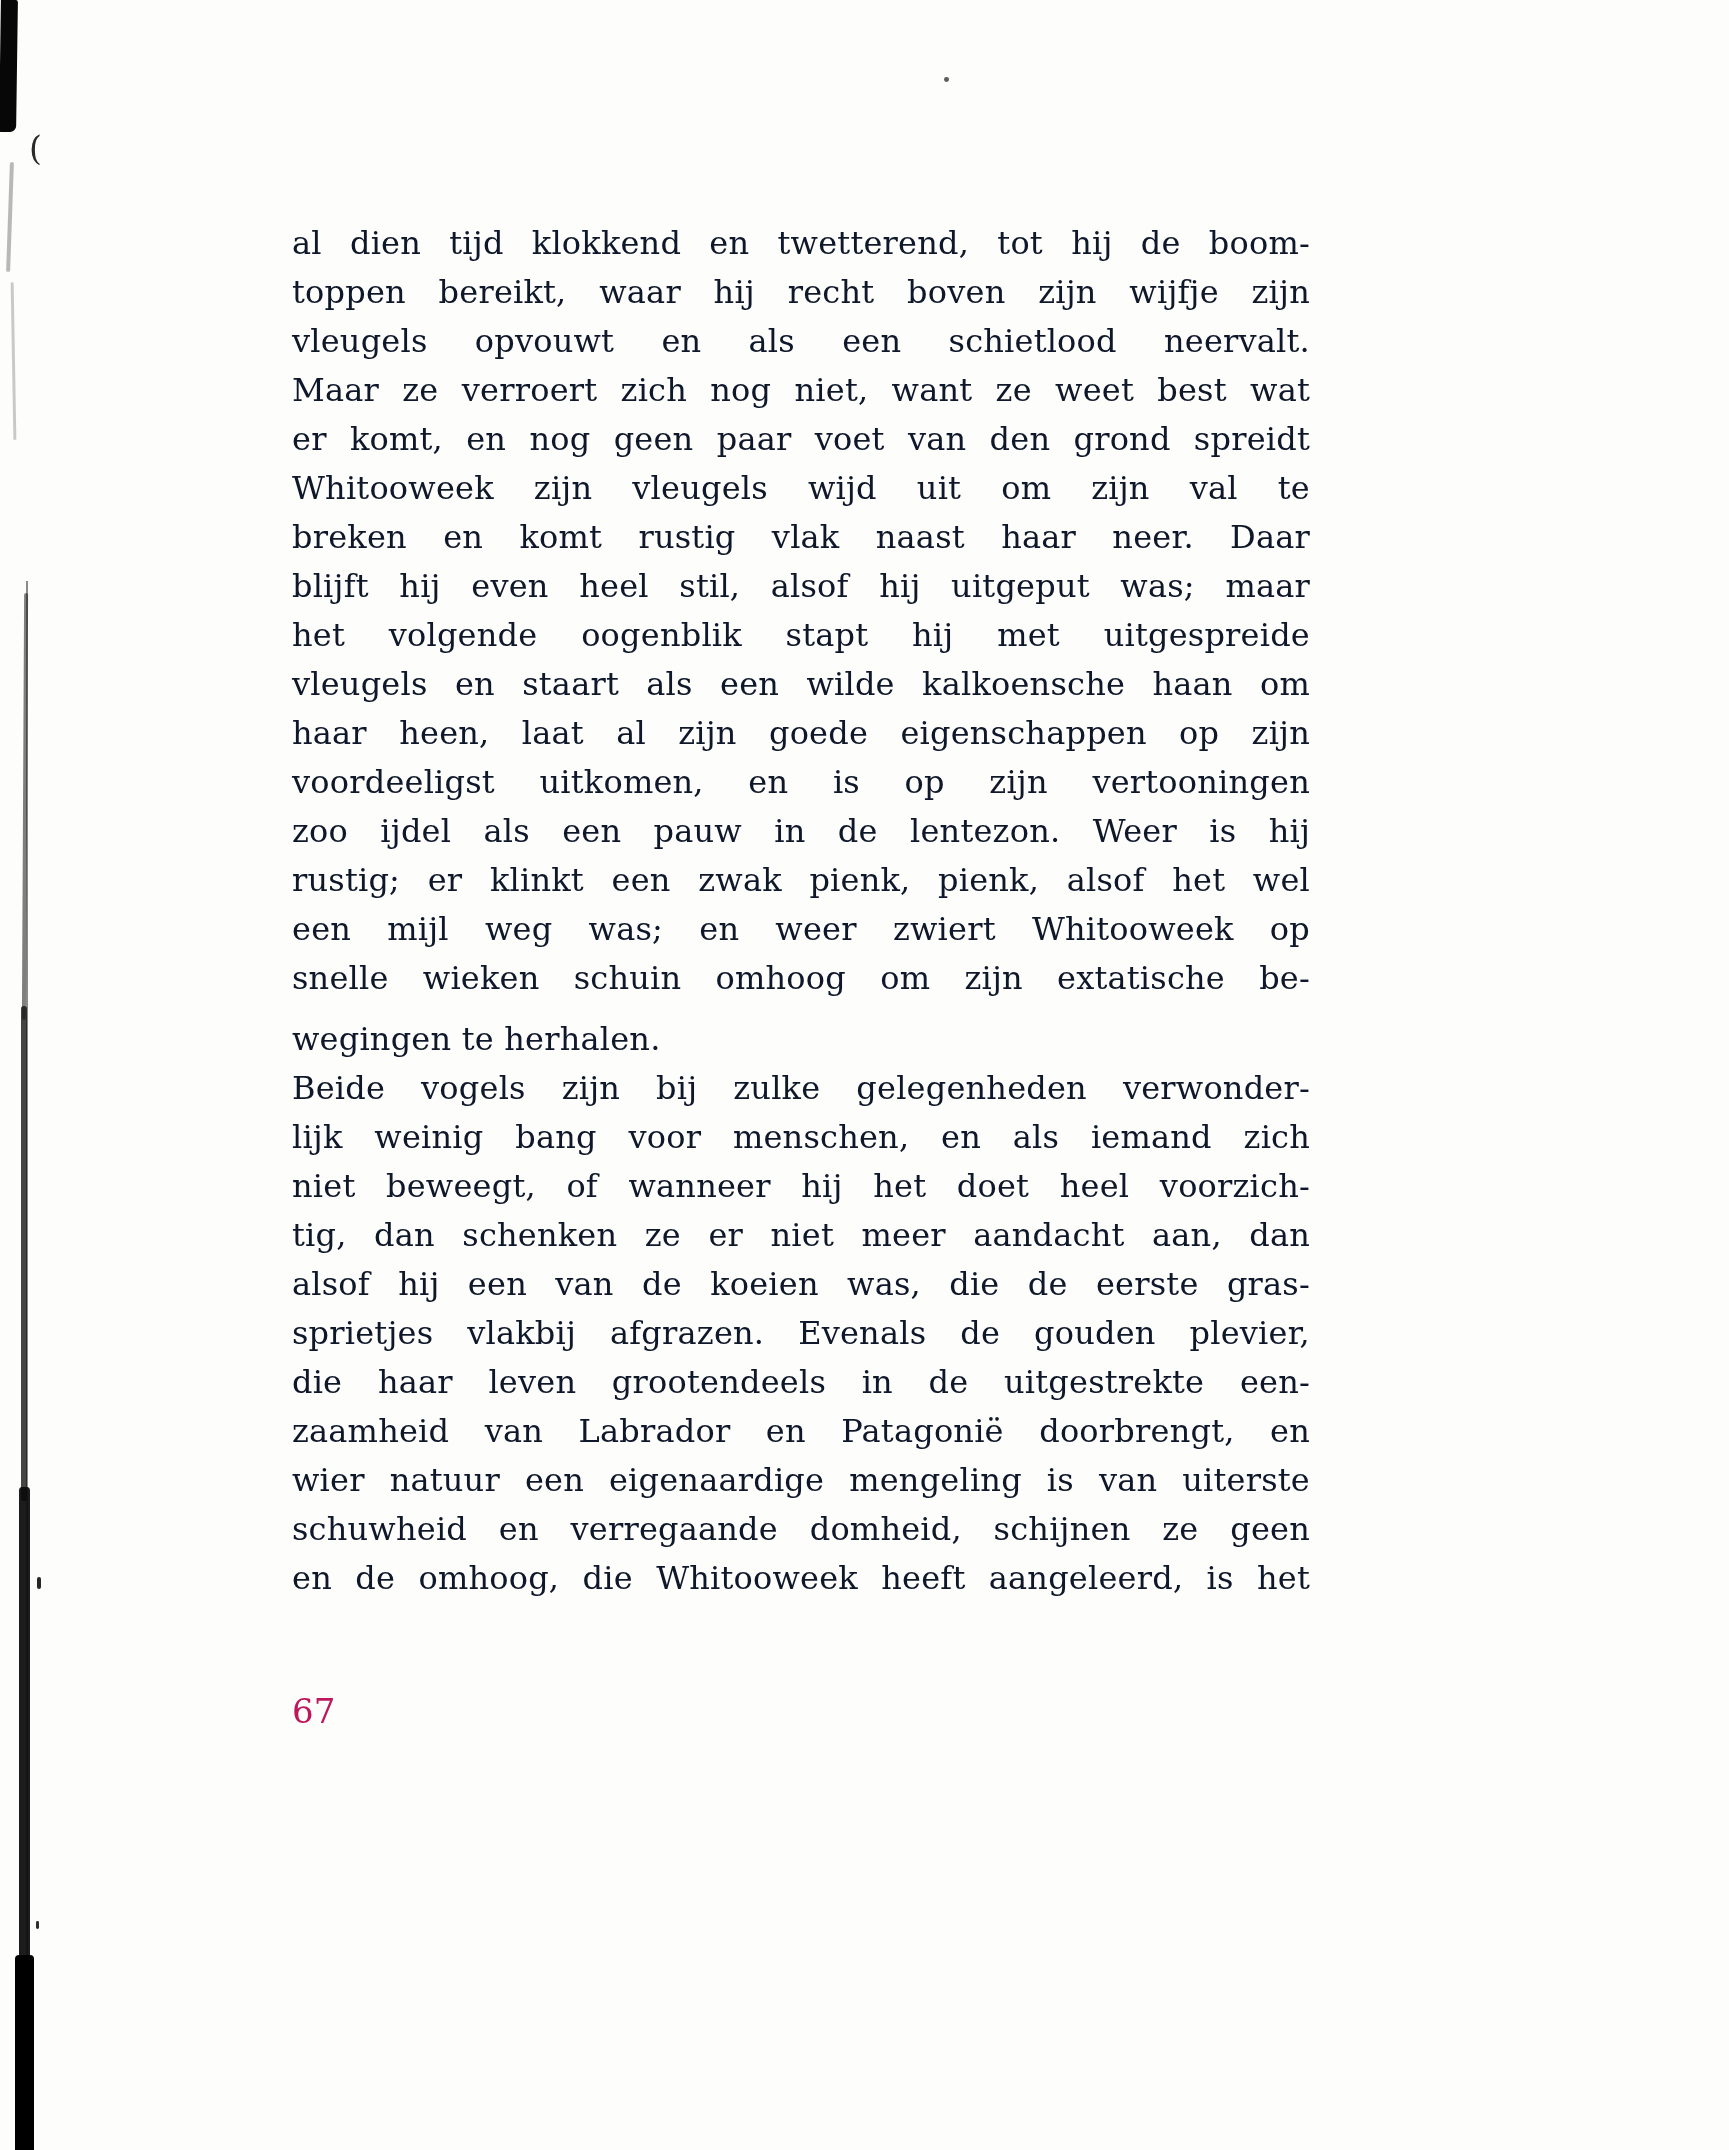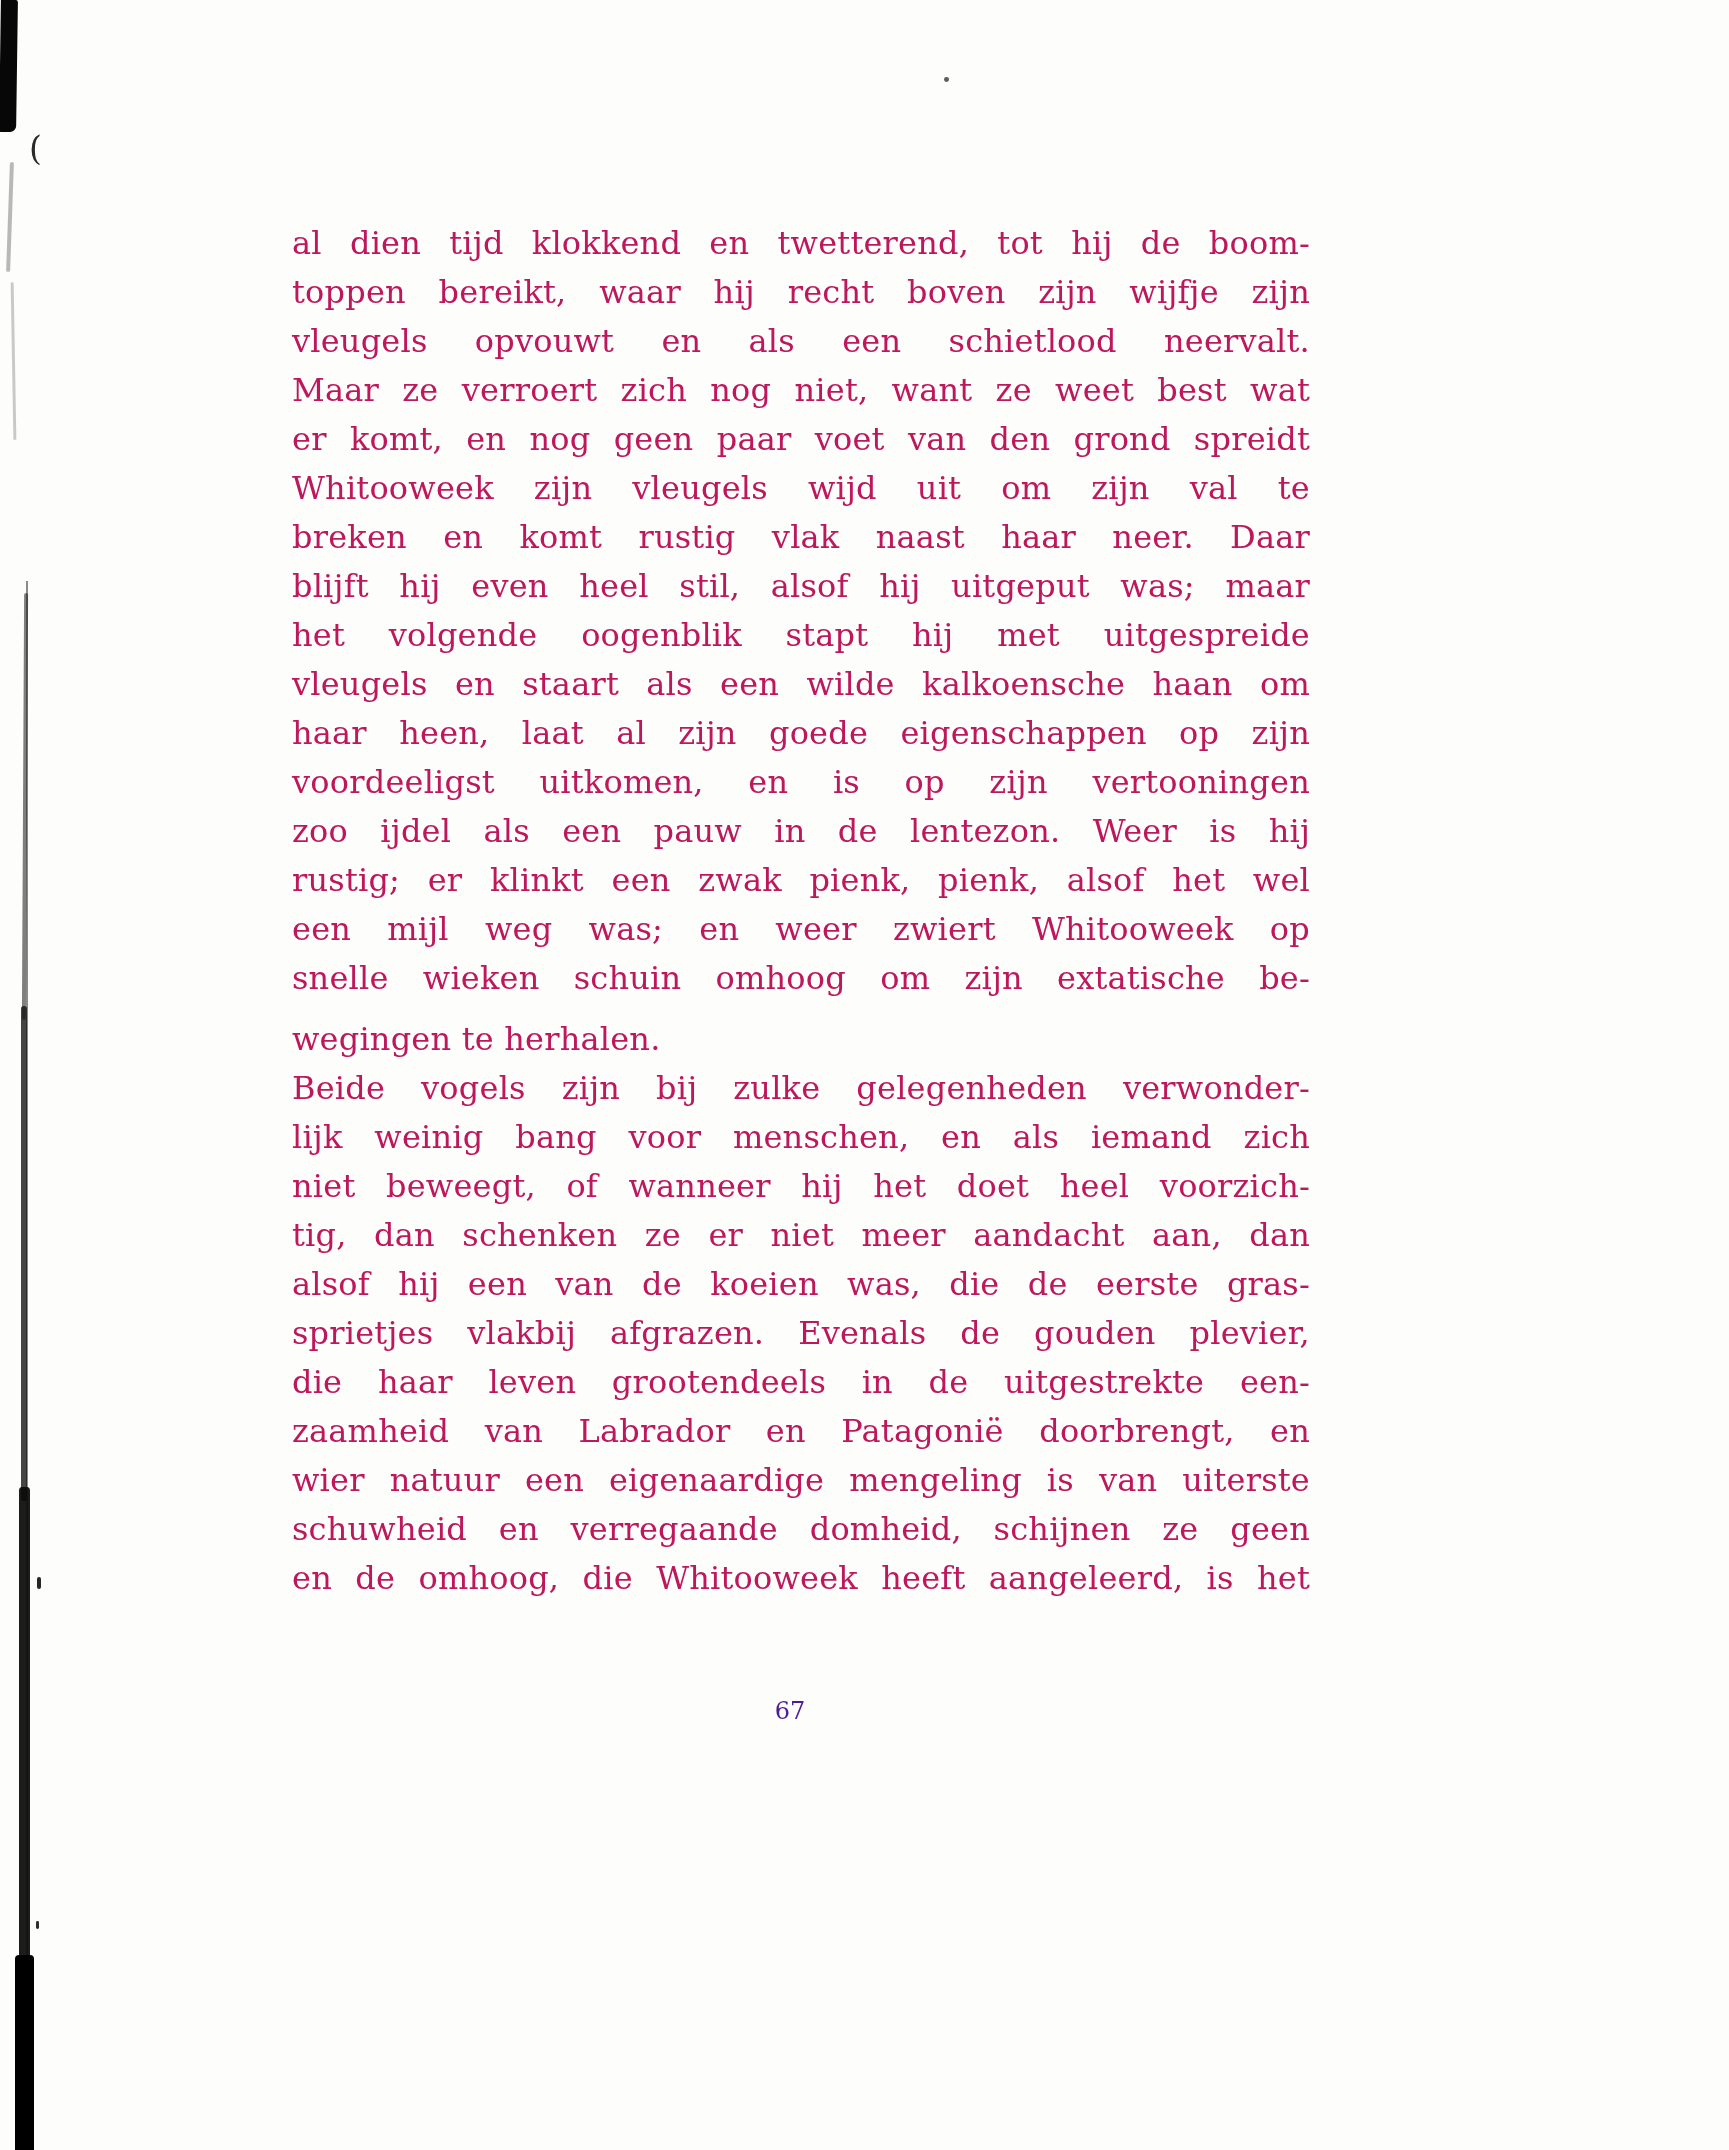--- a/index.html
+++ b/index.html
@@ -15,21 +15,21 @@
     margin: 0 auto;
   }
 
   .text-block {
     position: absolute;
     left: 292px;
     top: 219px;
     width: 1018px;
     font-size: 32px;
     line-height: 49px;
-    color: #be185d;
+    color: #0f172a;
     letter-spacing: 0.2px;
   }
 
   .paragraph { margin: 0; }
 
   .line {
     text-align: justify;
     text-align-last: justify;
     white-space: normal;
   }
@@ -39,24 +39,24 @@
     margin-top: 12px;
   }
   .italic { }
 
   .page-number {
     position: absolute;
     left: 292px;
     top: 1687px;
     width: 1018px;
     padding-right: 22px;
-    text-align: center;
-    font-size: 24px;
+    text-align: left;
+    font-size: 34px;
     line-height: 49px;
-    color: #4c1d95;
+    color: #be185d;
   }
 
   
   .artifact { position: absolute; pointer-events: none; }
 
   .corner-mark {
     left: 0; top: 0; width: 17px; height: 132px;
     background: #070707;
     border-radius: 0 2.1px 6.2px 1.4px;
     transform: rotate(0.8deg);

